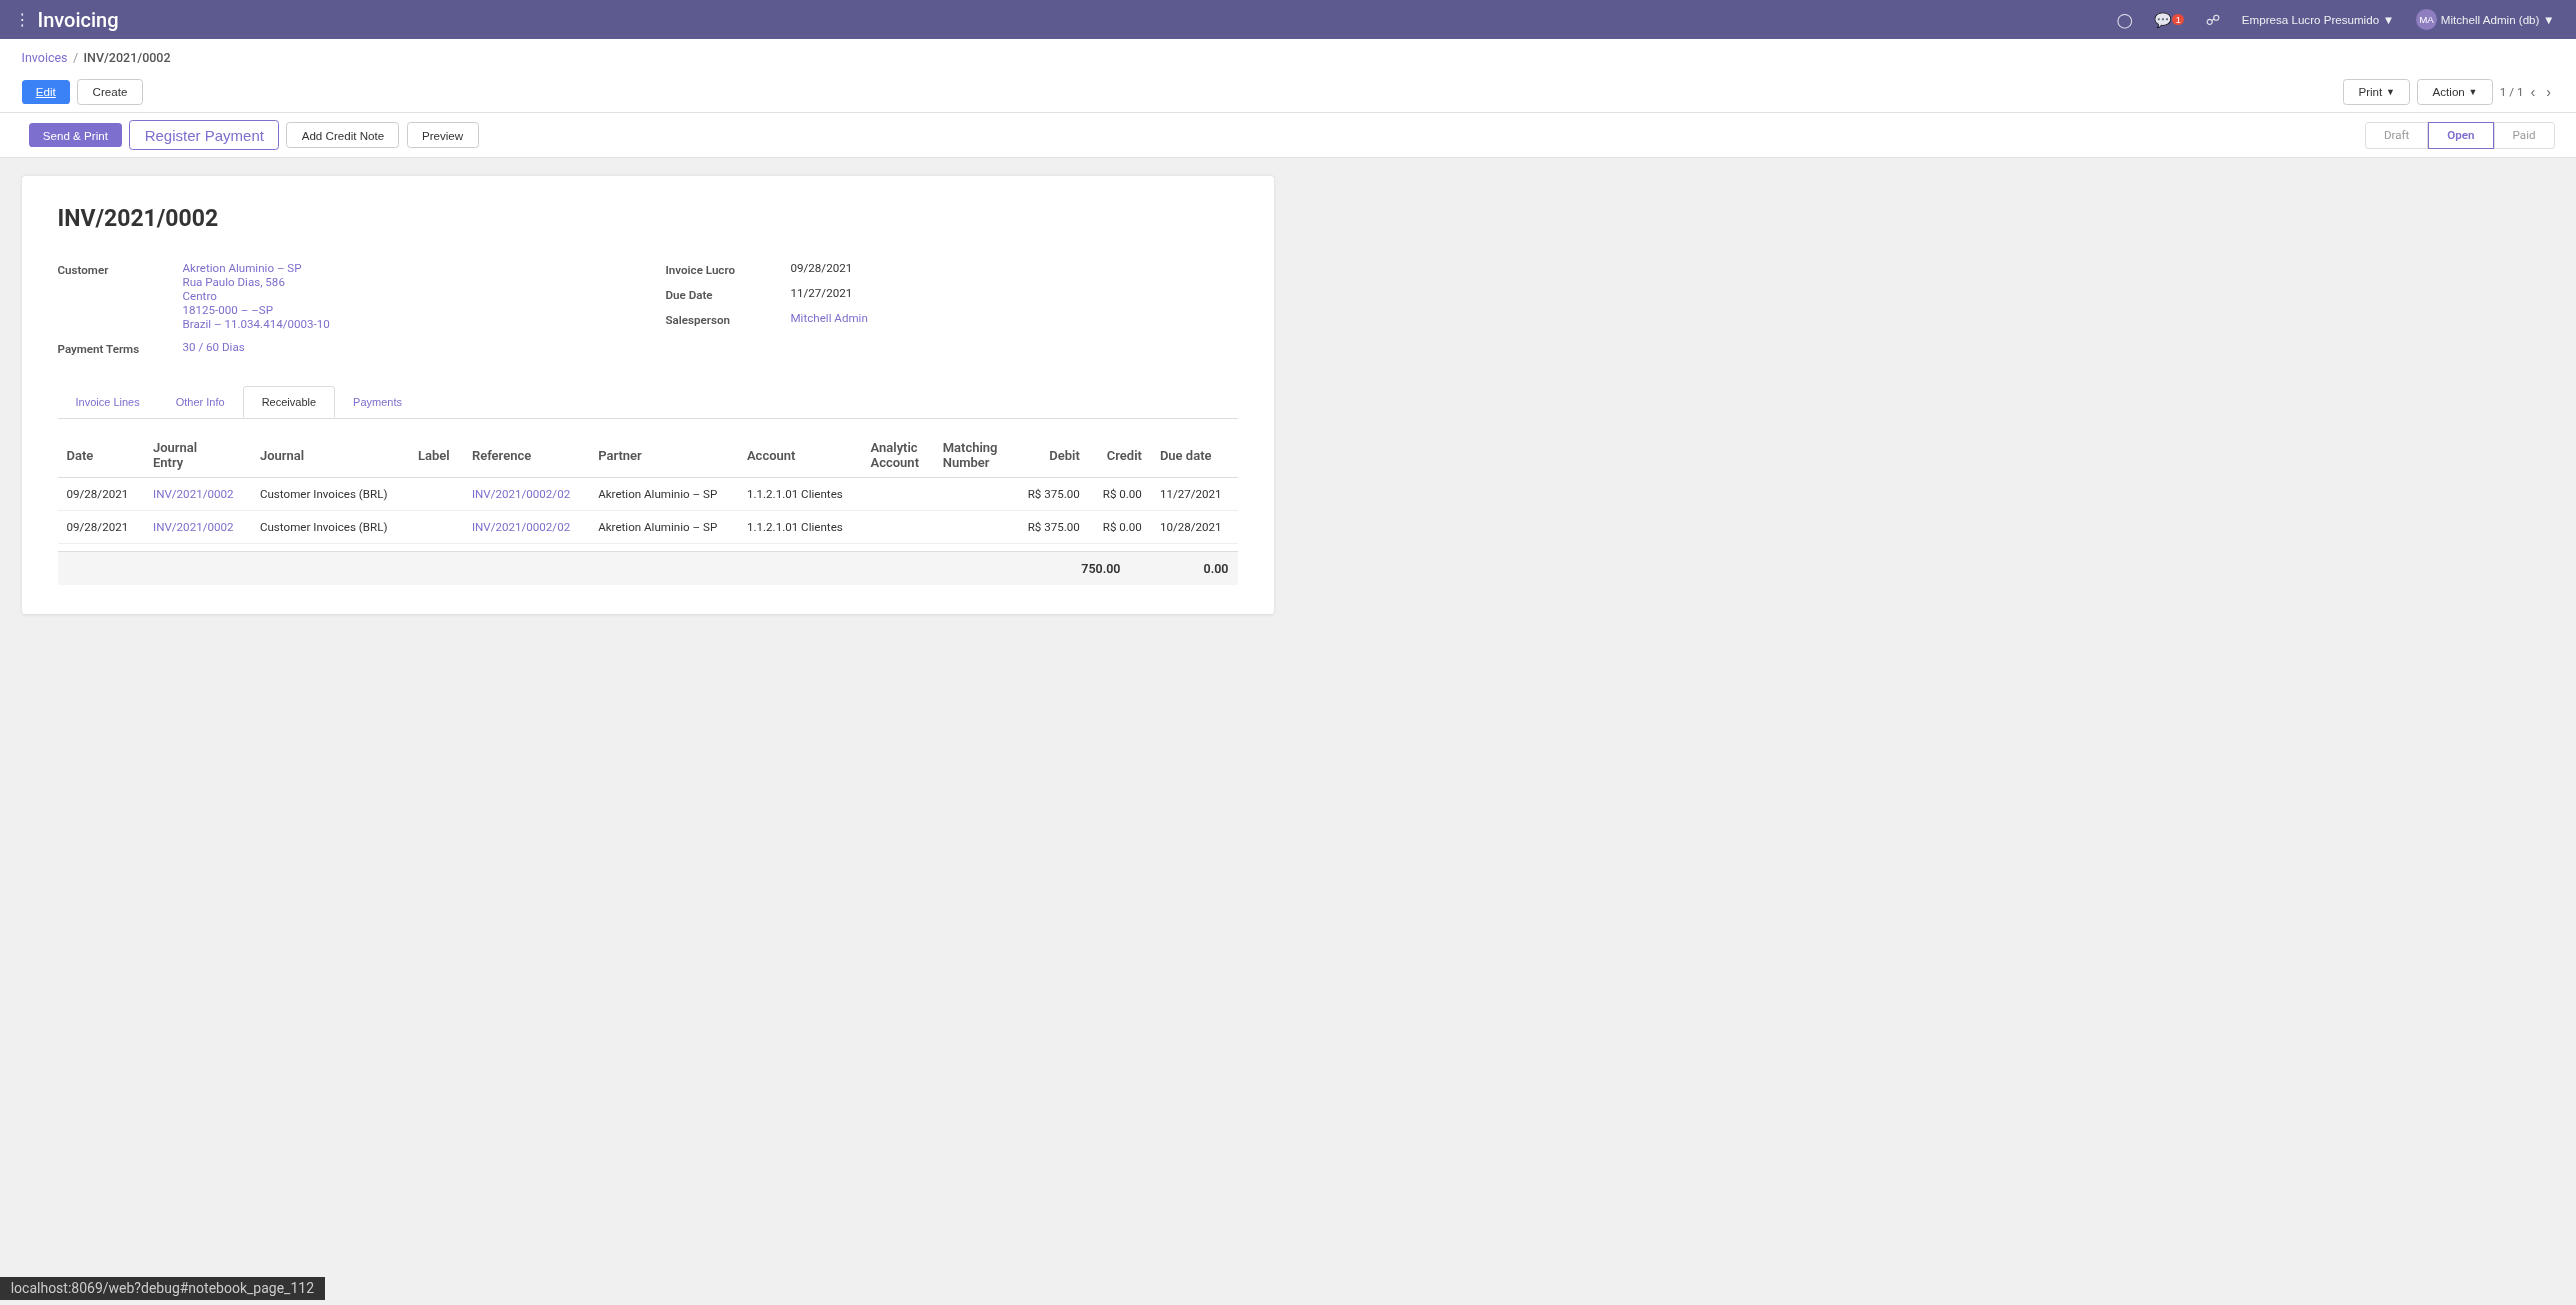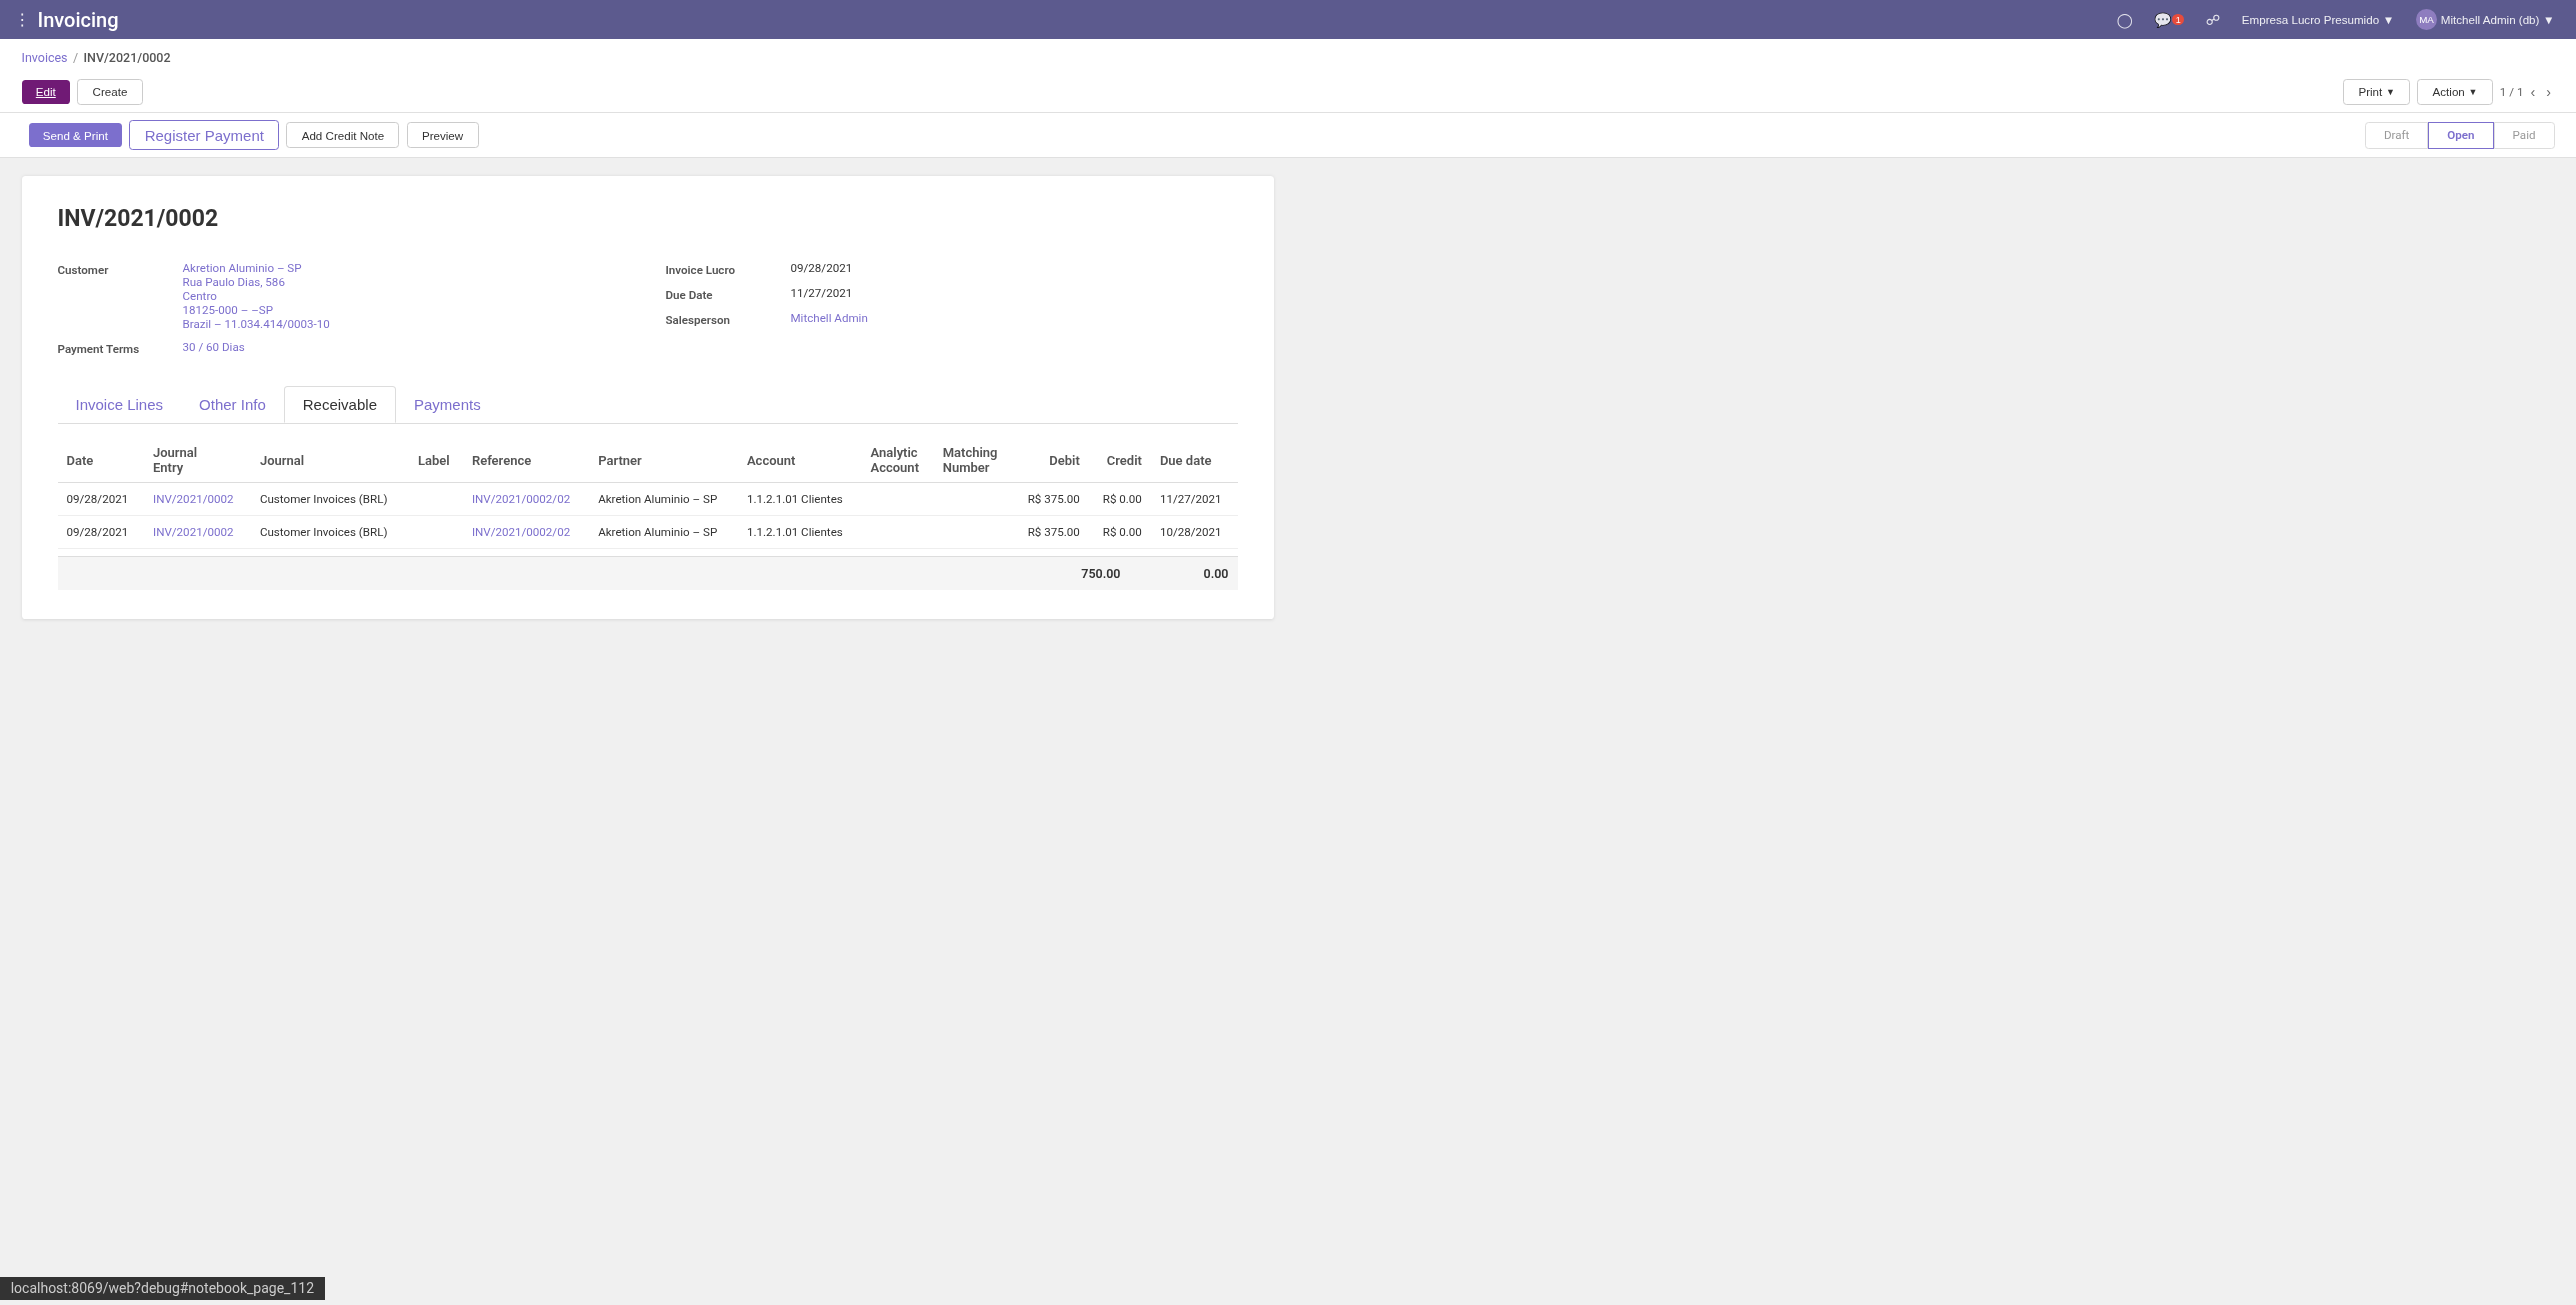--- a/index.html
+++ b/index.html
@@ -71,21 +71,21 @@
     .breadcrumb .current { color: #555; font-weight: 500; }
 
     
     .action-bar {
       background: white;
       padding: 7.2px 21.5px;
       display: flex; align-items: center; gap: 7.2px;
       border-bottom: 0.9px solid #e0e0e0;
     }
     .btn-primary {
-      background: #701a75; color: white; border: none;
+      background: #3b82f6; color: white; border: none;
       padding: 5.4px 14.3px; border-radius: 3.6px; cursor: pointer; font-size: 11.6px; text-decoration: underline;
     }
     .btn-secondary {
       background: white; color: #333; border: 0.9px solid #ccc;
       padding: 5.4px 14.3px; border-radius: 3.6px; cursor: pointer; font-size: 11.6px;
     }
     .btn-dropdown {
       display: flex; align-items: center; gap: 3.6px;
     }
     .btn-dropdown .caret { font-size: 9px; }
@@ -161,21 +161,21 @@
     }
     .field-value.link { color: #7c6fcd; }
     .field-value .address-line { display: block; color: #7c6fcd; font-size: 11.6px; }
 
     
     .tabs {
       display: flex; border-bottom: 0.9px solid #ddd;
       margin-bottom: 0; margin-top: 18px;
     }
     .tab {
-      padding: 9px 18px; cursor: pointer; font-size: 15px; color: #7c6fcd;
+      padding: 9px 18px; cursor: pointer; font-size: 11px; color: #7c6fcd;
       border-bottom: 1.8px solid transparent; margin-bottom: -0.9px;
       background: none; border-top: none; border-left: none; border-right: none;
     }
     .tab.active {
       border-bottom: 1.8px solid white; color: #333; font-weight: 500;
       background: white; border: 0.9px solid #ddd; border-bottom: 1.8px solid white;
       border-radius: 3.6px 3.6px 0 0;
     }
 
     

